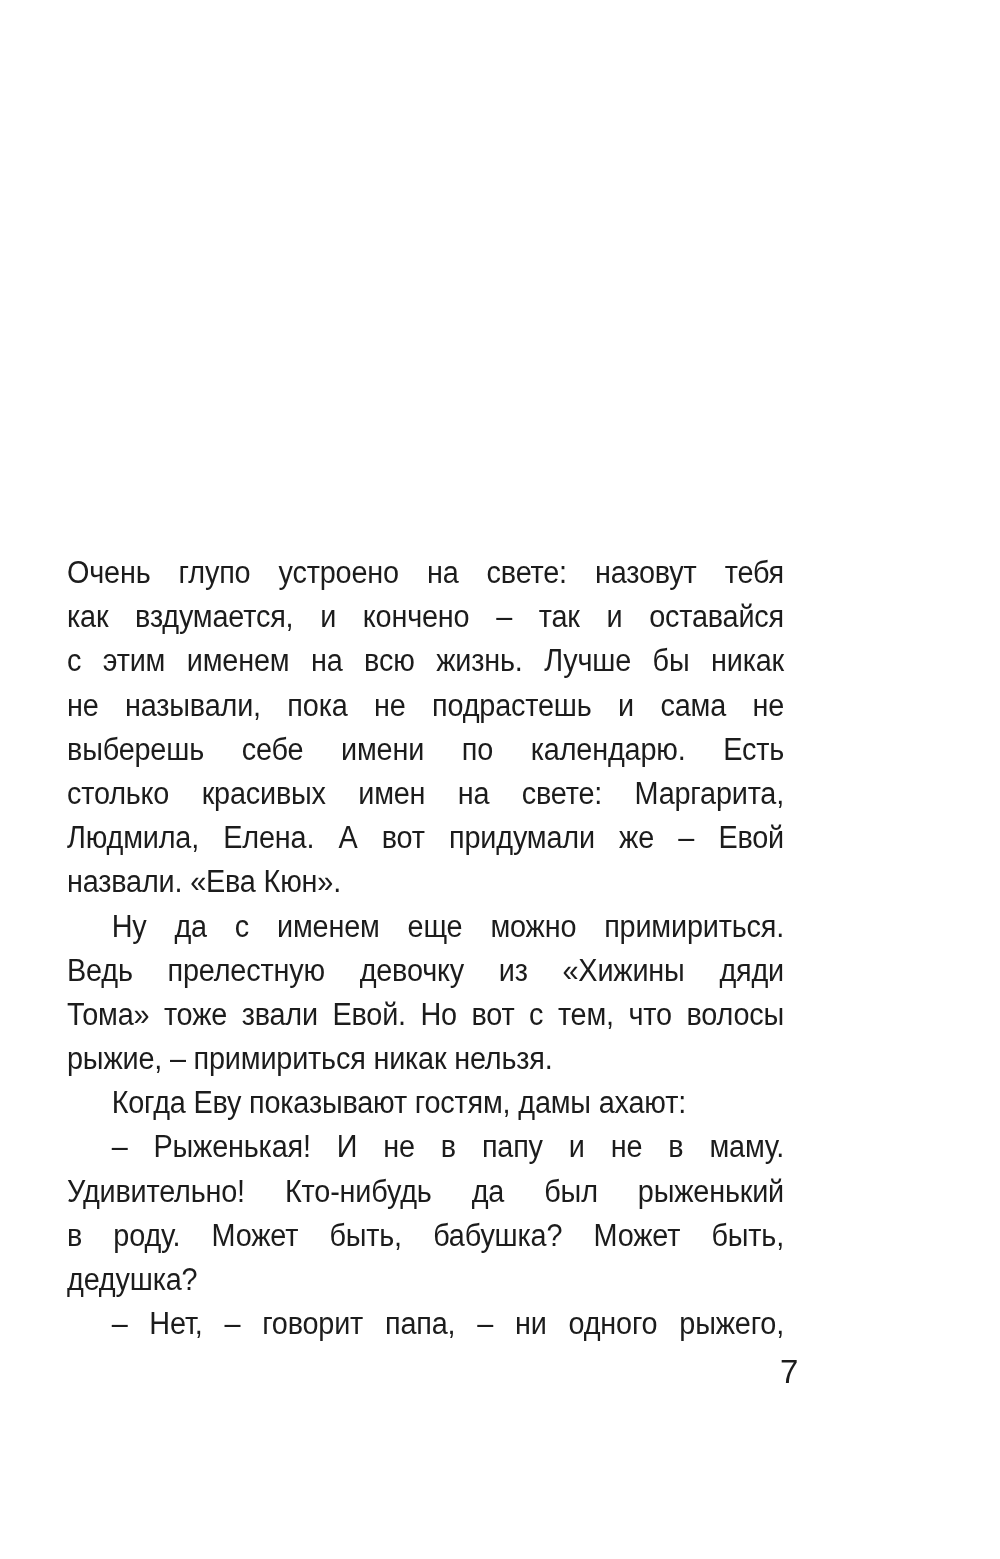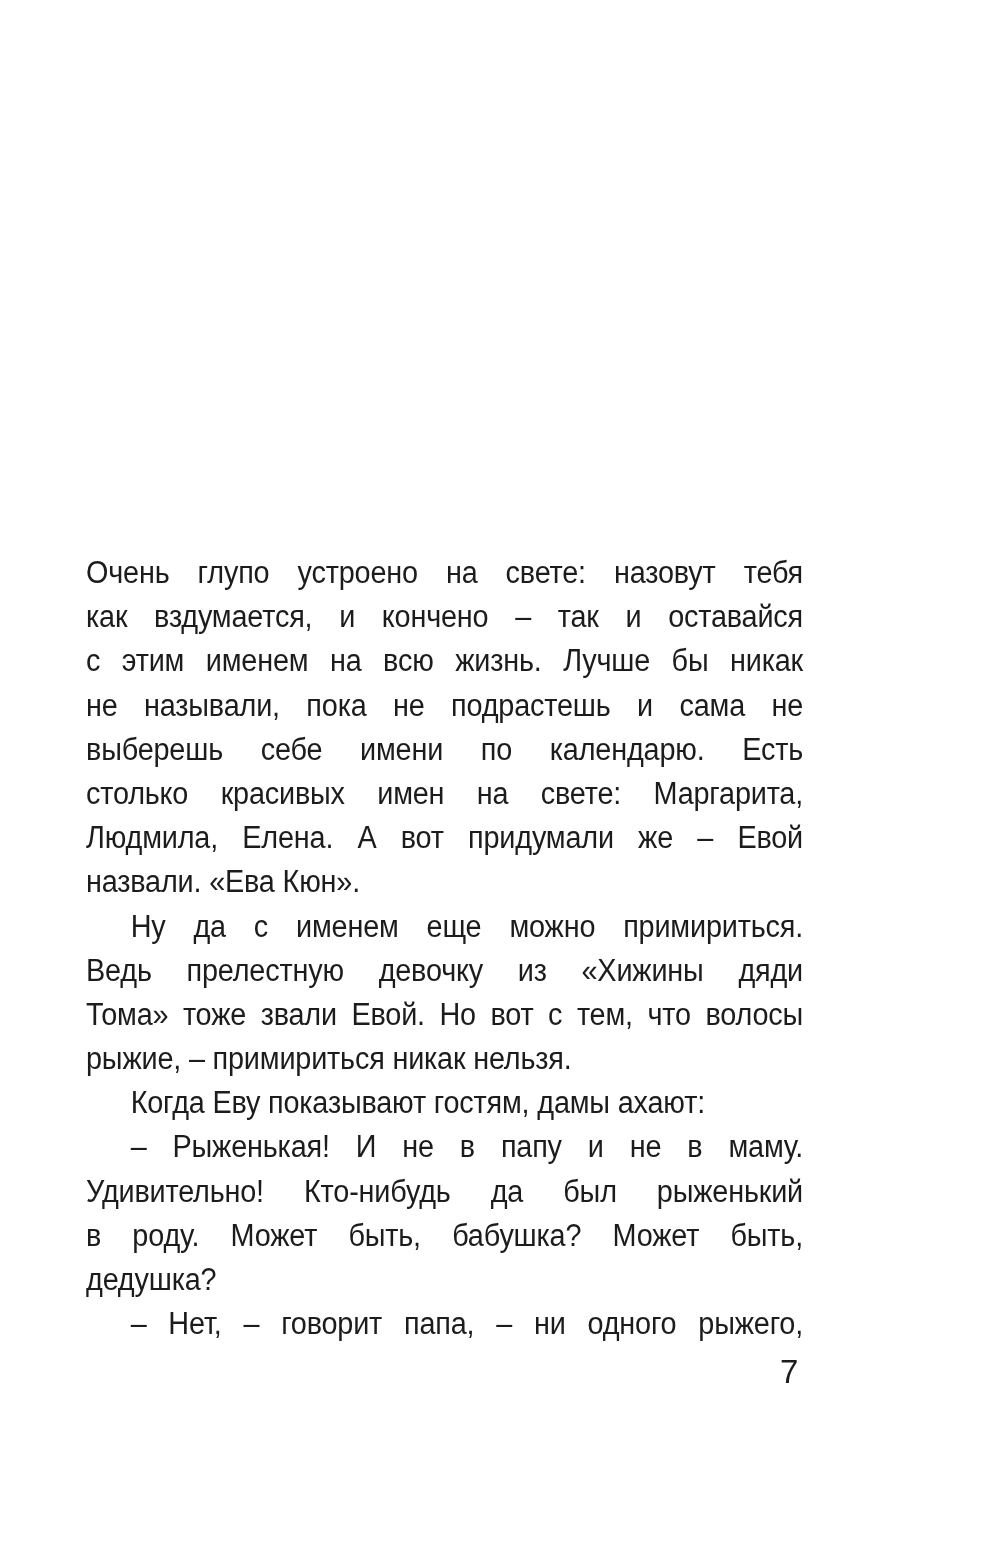--- a/index.html
+++ b/index.html
@@ -6,21 +6,21 @@
   body {
     width: 1000px; height: 1559px;
     background: #ffffff;
     position: relative;
     overflow: hidden;
     font-family: "Liberation Sans", "DejaVu Sans", sans-serif;
     color: #1c1c1c;
   }
   .page-text {
     position: absolute;
-    left: 86px;
+    left: 67px;
     top: 551px;
     width: 717px;
   }
   .line {
     display: block;
     height: 44.2px;
     line-height: 44.2px;
     font-size: 31px;
     white-space: nowrap;
     text-align: justify;

